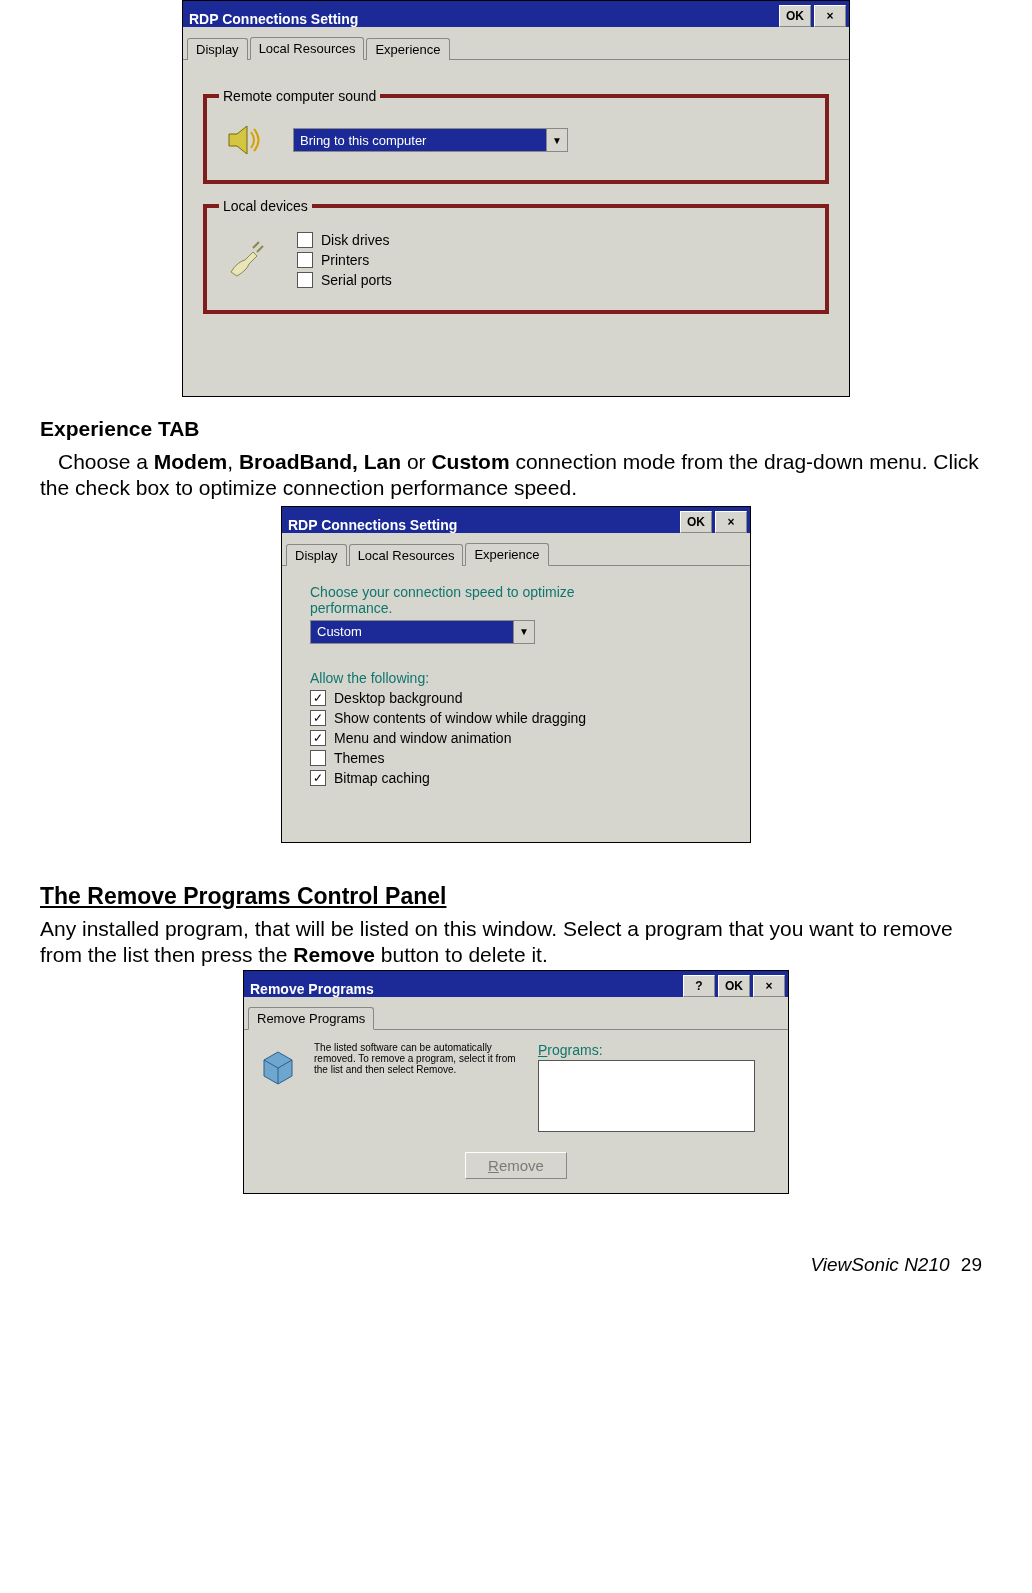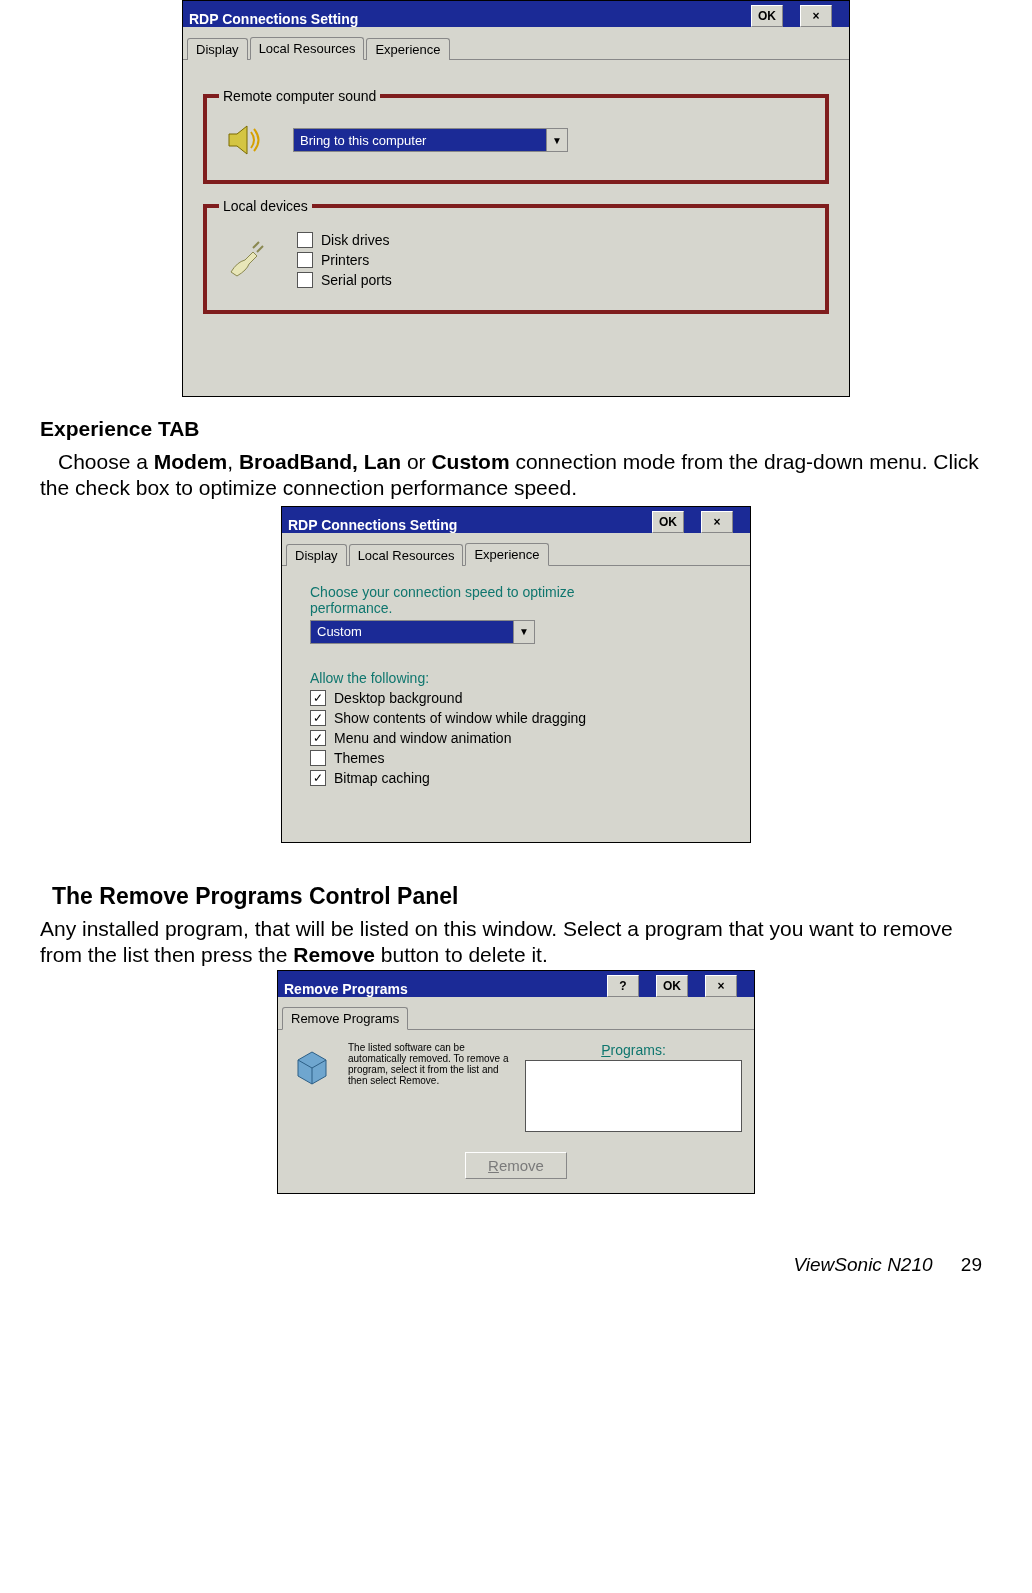--- a/index.html
+++ b/index.html
@@ -16,21 +16,22 @@
   }
   
   .section-heading {
     font-weight: bold;
     font-size: 21px;
     margin: 20px 0 8px 0;
   }
   .sub-heading {
     font-weight: bold;
     font-size: 23px;
-    margin: 40px 0 6px 12px;
+    margin: 40px 0 6px 0;
+    text-decoration: underline;
   }
   .body-text {
     font-size: 21px;
     line-height: 1.25;
     margin: 0 0 2px 0;
   }
   .indent { margin-left: 18px; }
   .bold { font-weight: bold; }
 
   
@@ -57,21 +58,21 @@
     background: #d6d6ce;
     color: #000;
     border: 1px solid #888;
     border-top-color:#fff;
     border-left-color:#fff;
     font-family: Tahoma, Arial, sans-serif;
     font-size: 12px;
     font-weight: bold;
     height: 20px;
     min-width: 22px;
-    margin-right: 17px;
+    margin-right: 3px;
     padding: 0 4px;
     display: inline-flex;
     align-items: center;
     justify-content: center;
   }
   .tabstrip {
     display: flex;
     align-items: flex-end;
     padding: 6px 4px 0 4px;
     border-bottom: 1px solid #888;
@@ -168,21 +169,20 @@
     width: 44px;
     height: 44px;
     flex: 0 0 44px;
   }
   .remove3-desc {
     font-size: 10px;
     width: 210px;
   }
   .programs-col {
     flex: 1;
-    text-align: center;
   }
   .programs-list {
     border: 1px solid #555;
     background: #fff;
     height: 70px;
     width: 215px;
     margin-top: 2px;
   }
   .remove-btn {
     display: inline-block;
@@ -200,21 +200,21 @@
   
   .speaker-icon svg, .plug-icon svg, .box-icon svg { display:block; }
 
   .footer {
     text-align: right;
     font-size: 19px;
     font-style: italic;
     margin-top: 60px;
     padding-right: 10px;
   }
-  .footer .pnum { font-style: normal; margin-left: 23px; }
+  .footer .pnum { font-style: normal; margin-left: 6px; }
 </style>
 </head>
 <body>
 <div class="page">
 
 <div class="dialog" style="width:668px;">
   <div class="titlebar">
     <span>RDP Connections Setting</span>
     <span class="spacer"></span>
     <span class="title-btn">OK</span>
@@ -322,21 +322,21 @@
     </div>
     <div style="height:30px;"></div>
   </div>
 </div>
 
 <div class="sub-heading">The Remove Programs Control Panel</div>
 <p class="body-text">
   <span>Any installed program, that will be listed on this window. Select a program that you want to remove from the list then press the </span><span class="bold">Remove</span><span> button to delete it.</span>
 </p>
 
-<div class="dialog" style="width:478px;margin-top:2px;">
+<div class="dialog" style="width:546px;margin-top:2px;">
   <div class="titlebar">
     <span>Remove Programs</span>
     <span class="spacer"></span>
     <span class="title-btn">?</span>
     <span class="title-btn">OK</span>
     <span class="title-btn">×</span>
   </div>
   <div class="tabstrip">
     <div class="tab active">Remove Programs</div>
   </div>

